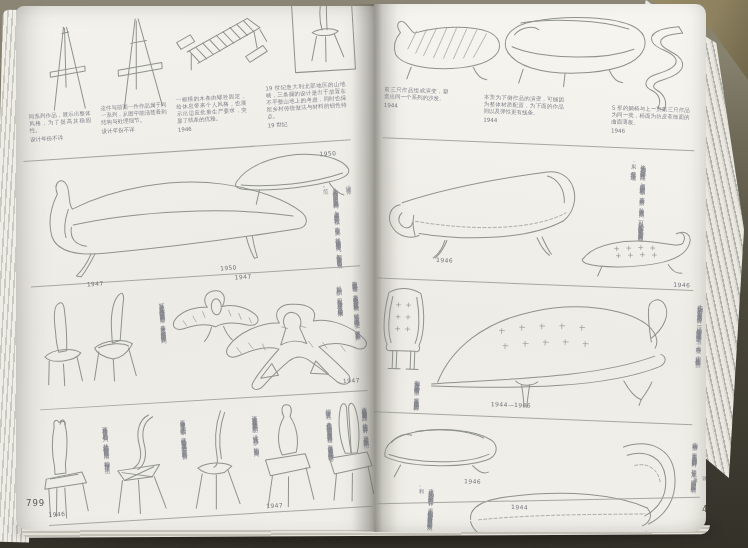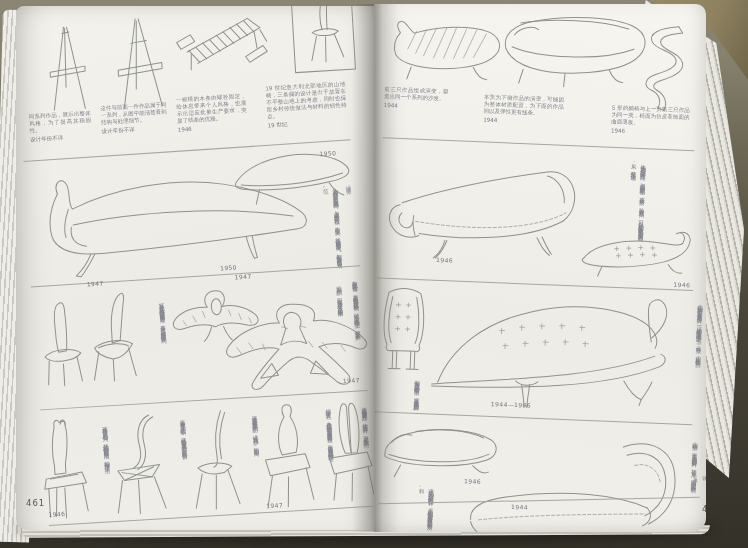--- a/index.html
+++ b/index.html
@@ -218,21 +218,21 @@
         <path d="M2 56 L40 52 L44 66 L6 72 Z"></path>
         <path d="M8 72 L4 98"></path>
           <path d="M40 66 L44 94"></path>
           <path d="M24 72 L22 100"></path>
       </svg>
       <div class="vtext" style="left:322px;top:404px;width:10px;height:94px">该作品也属车面类作品，椅背上部分开，形成了有趣的一把。</div>
       <span class="date" style="left:6px;top:494px">1946</span>
       <span class="date" style="left:224px;top:498px">1947</span>
       <div class="rule" style="left:6px;top:508px;width:324px"></div>
     </div>
-    <span class="pnum" style="left:10px;top:492px">461</span>
+    <span class="pnum" style="left:10px;top:492px">799</span>
   </div>
 
   <div class="page page-right">
     <div class="content content-right">
 
       <svg class="sk" style="left:0px;top:12px" width="118" height="70" viewBox="0 0 118 70">
         <path d="M14 18 C8 10 12 4 18 8 C22 11 24 16 28 18 C52 10 84 8 102 14 C112 18 116 26 112 34 C106 44 88 50 66 52 C40 54 16 50 10 40 C7 32 9 24 14 18 Z"></path>
         <path class="hatch" d="M30 16 L22 34 M40 14 L30 38 M50 12 L38 40 M60 12 L48 42 M70 11 L58 42 M80 12 L68 42 M90 13 L78 41 M100 16 L88 40"></path>
         <path d="M26 52 L22 64"></path>
           <path d="M88 50 C92 58 96 62 102 62"></path>

